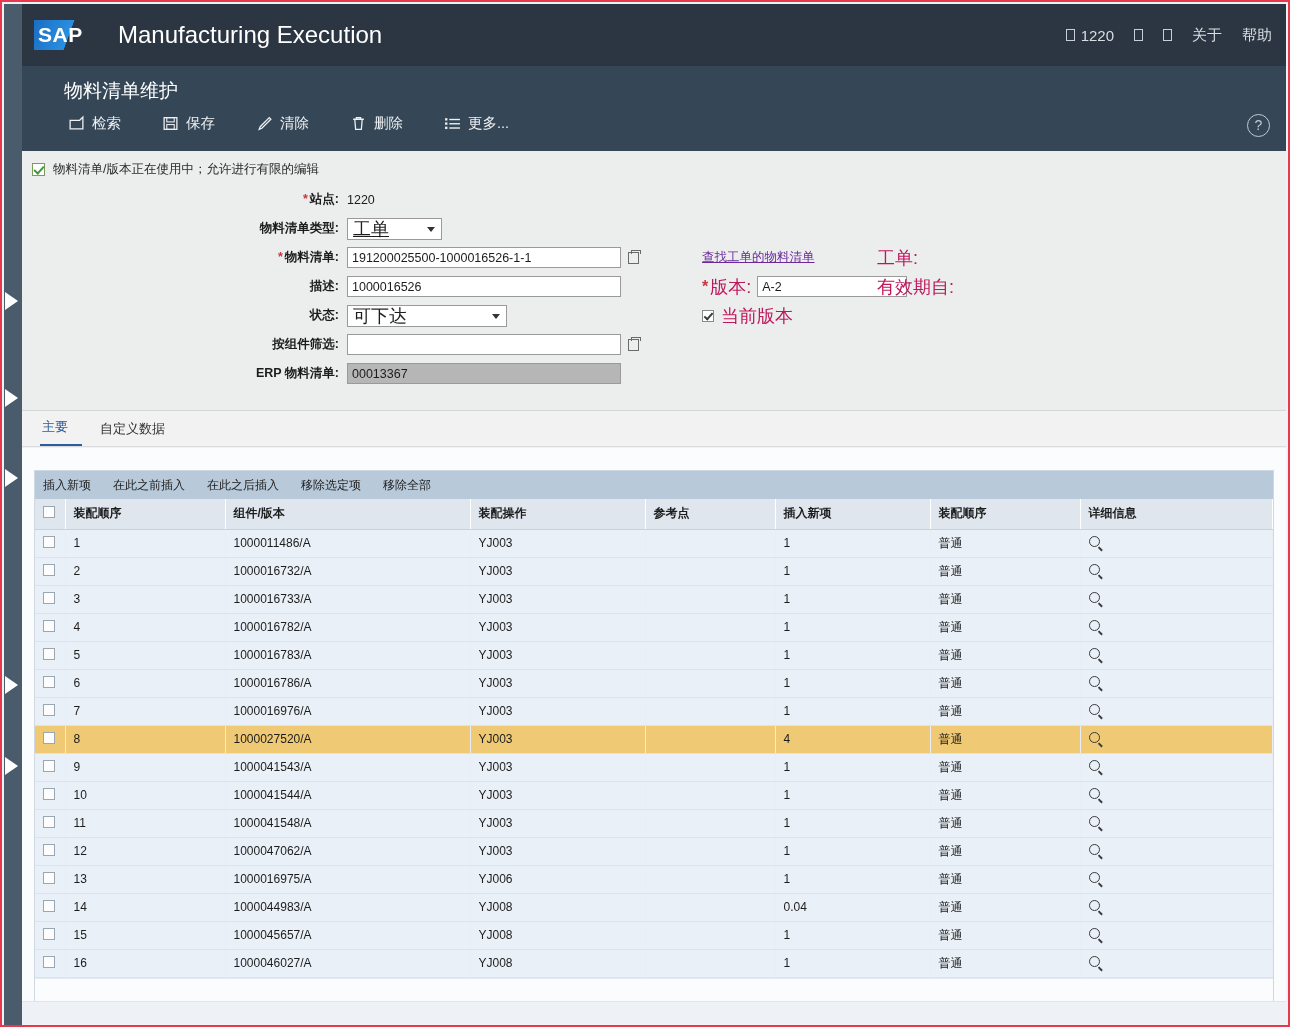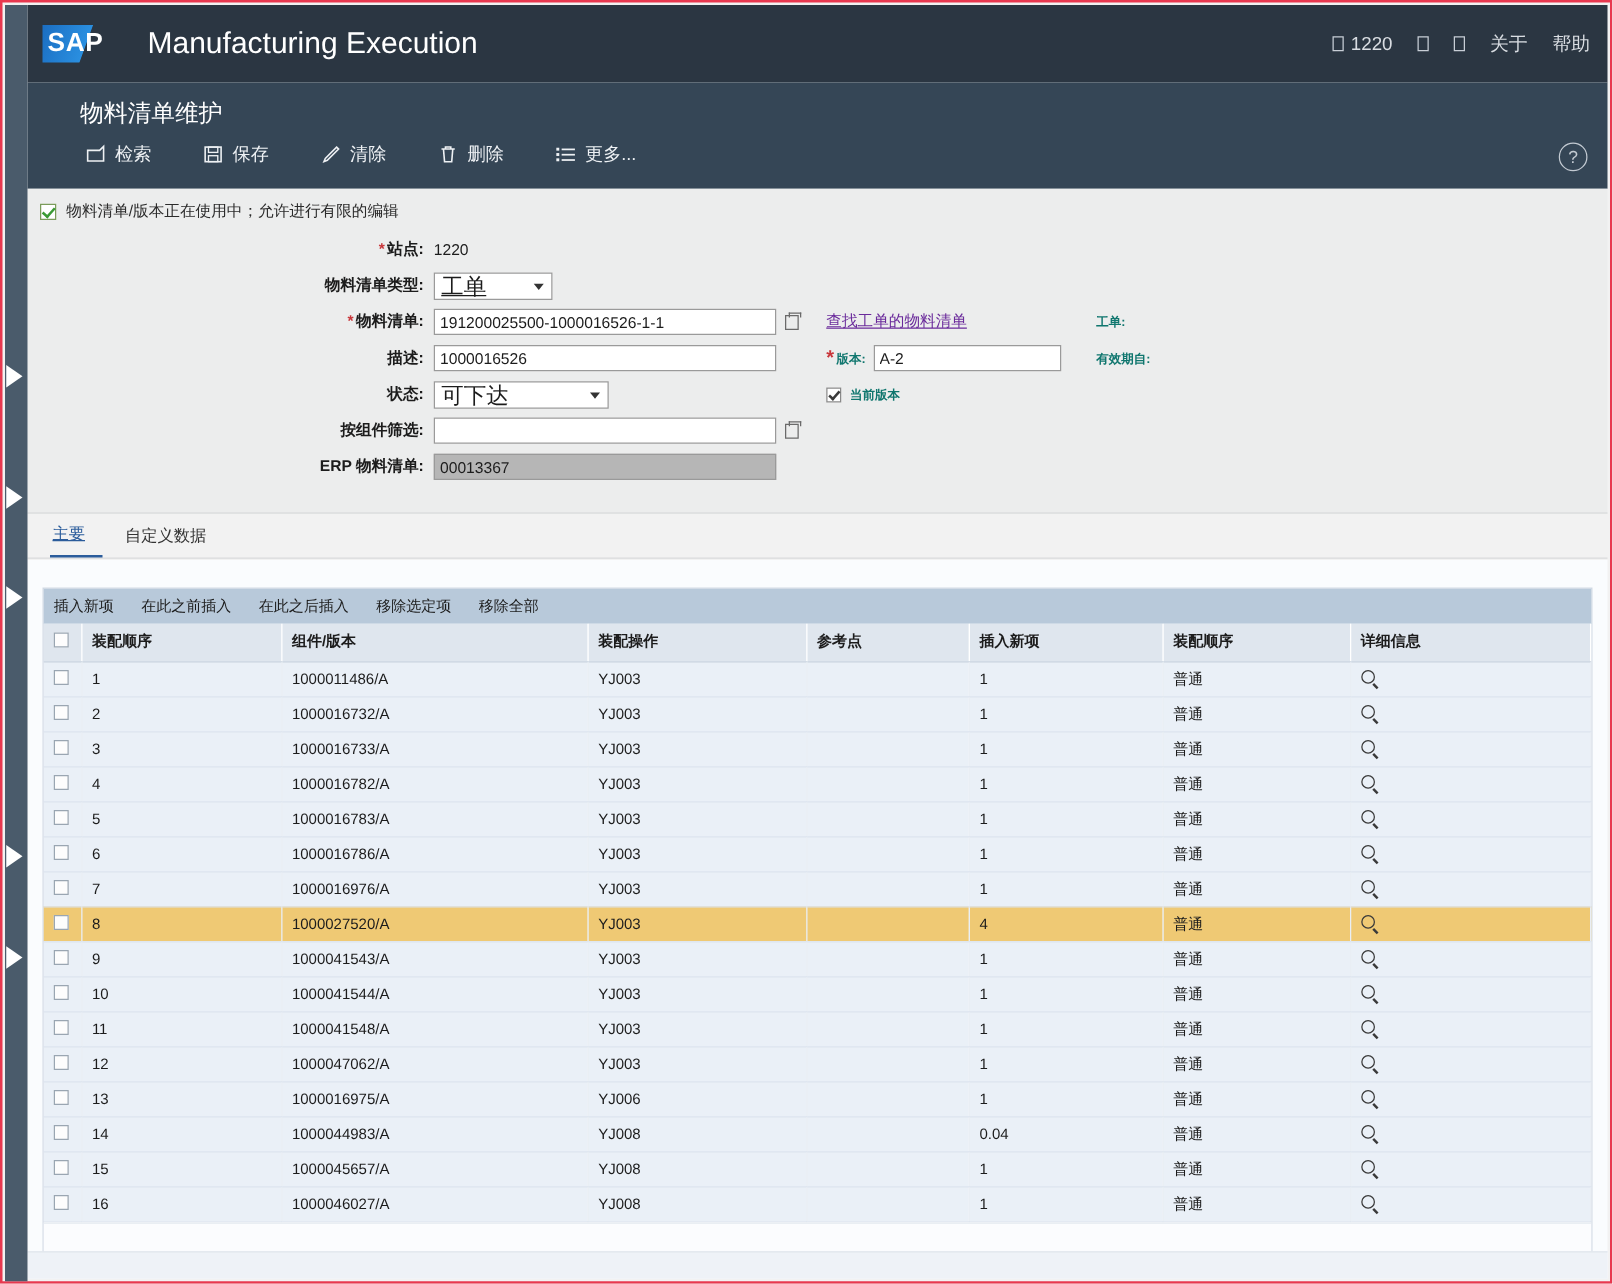--- a/index.html
+++ b/index.html
@@ -144,48 +144,48 @@
   }
   .vh-ico {
     margin-left:7px; width:11px; height:12px;
     border:1px solid #6a6a6a; position:relative; cursor:pointer;
   }
   .vh-ico::before{
     content:""; position:absolute; left:2px; top:-3px;
     width:8px;height:3px;border:1px solid #6a6a6a;border-bottom:none;
   }
   
-  .right-col { position:absolute; left: 639px; top: 58px; }
+  .right-col { position:absolute; left: 680px; top: 58px; }
   .rrow { display:flex; align-items:center; height:27px; margin-bottom:2px; }
   .flink {
     color:#6a2a9b; text-decoration:underline;
     font-size:12.5px; cursor:pointer;
   }
-  .rlabel { font-size:10px; font-weight:bold; color:#0f766e; }
+  .rlabel { font-size:18px; font-weight:normal; color:#be185d; }
   .rcol2 { position:absolute; left: 855px; top: 58px; }
   .chk-small {
     width:12px;height:12px;border:1px solid #8a8a8a;background:#fff;
     position:relative;flex:0 0 auto;
   }
   .chk-small::after{
     content:""; position:absolute; left:3px; top:0px;
     width:3px;height:7px;border:solid #3a3a3a;
     border-width:0 2px 2px 0;transform:rotate(42deg);
   }
   
   .tabs-wrap {
     position:absolute; left:20px; top:409px; right:2px; height:36px;
     background:#f2f2f2; border-bottom:1px solid #d9dadb;
     display:flex; align-items:flex-end; padding-left:18px;
   }
   .tab {
     font-size:13px; padding: 0 14px 8px 2px; margin-right:16px;
     color:#333; cursor:pointer;
   }
-  .tab.active { color:#2b5c9b; border-bottom:2px solid #2b5c9b; text-decoration:underline; }
+  .tab.active { color:#2b5c9b; border-bottom:2px solid #2b5c9b; }
   
   .table-region {
     position:absolute; left:20px; top:446px; right:2px; bottom:2px;
     background:#fafcfe; padding:22px 12px 0 12px;
   }
   .grid-box { border:1px solid #cfd8e3; background:#ffffff; }
   .grid-toolbar {
     background:#b8c9da; height:28px; display:flex; align-items:center;
     padding-left:8px; gap:22px;
   }
@@ -337,21 +337,21 @@
         <span class="vh-ico"></span>
       </div>
 
       <div class="frow">
         <div class="flabel">描述:</div>
         <input class="inp wide" type="text" value="1000016526" style="">
       </div>
 
       <div class="frow">
         <div class="flabel">状态:</div>
-        <div class="sel" style="width:140px">
+        <div class="sel" style="width:160px">
           <span>可下达</span>
           <span class="caret"></span>
         </div>
       </div>
 
       <div class="frow">
         <div class="flabel">按组件筛选:</div>
         <input class="inp wide" type="text" value="" style="">
         <span class="vh-ico"></span>
       </div>

